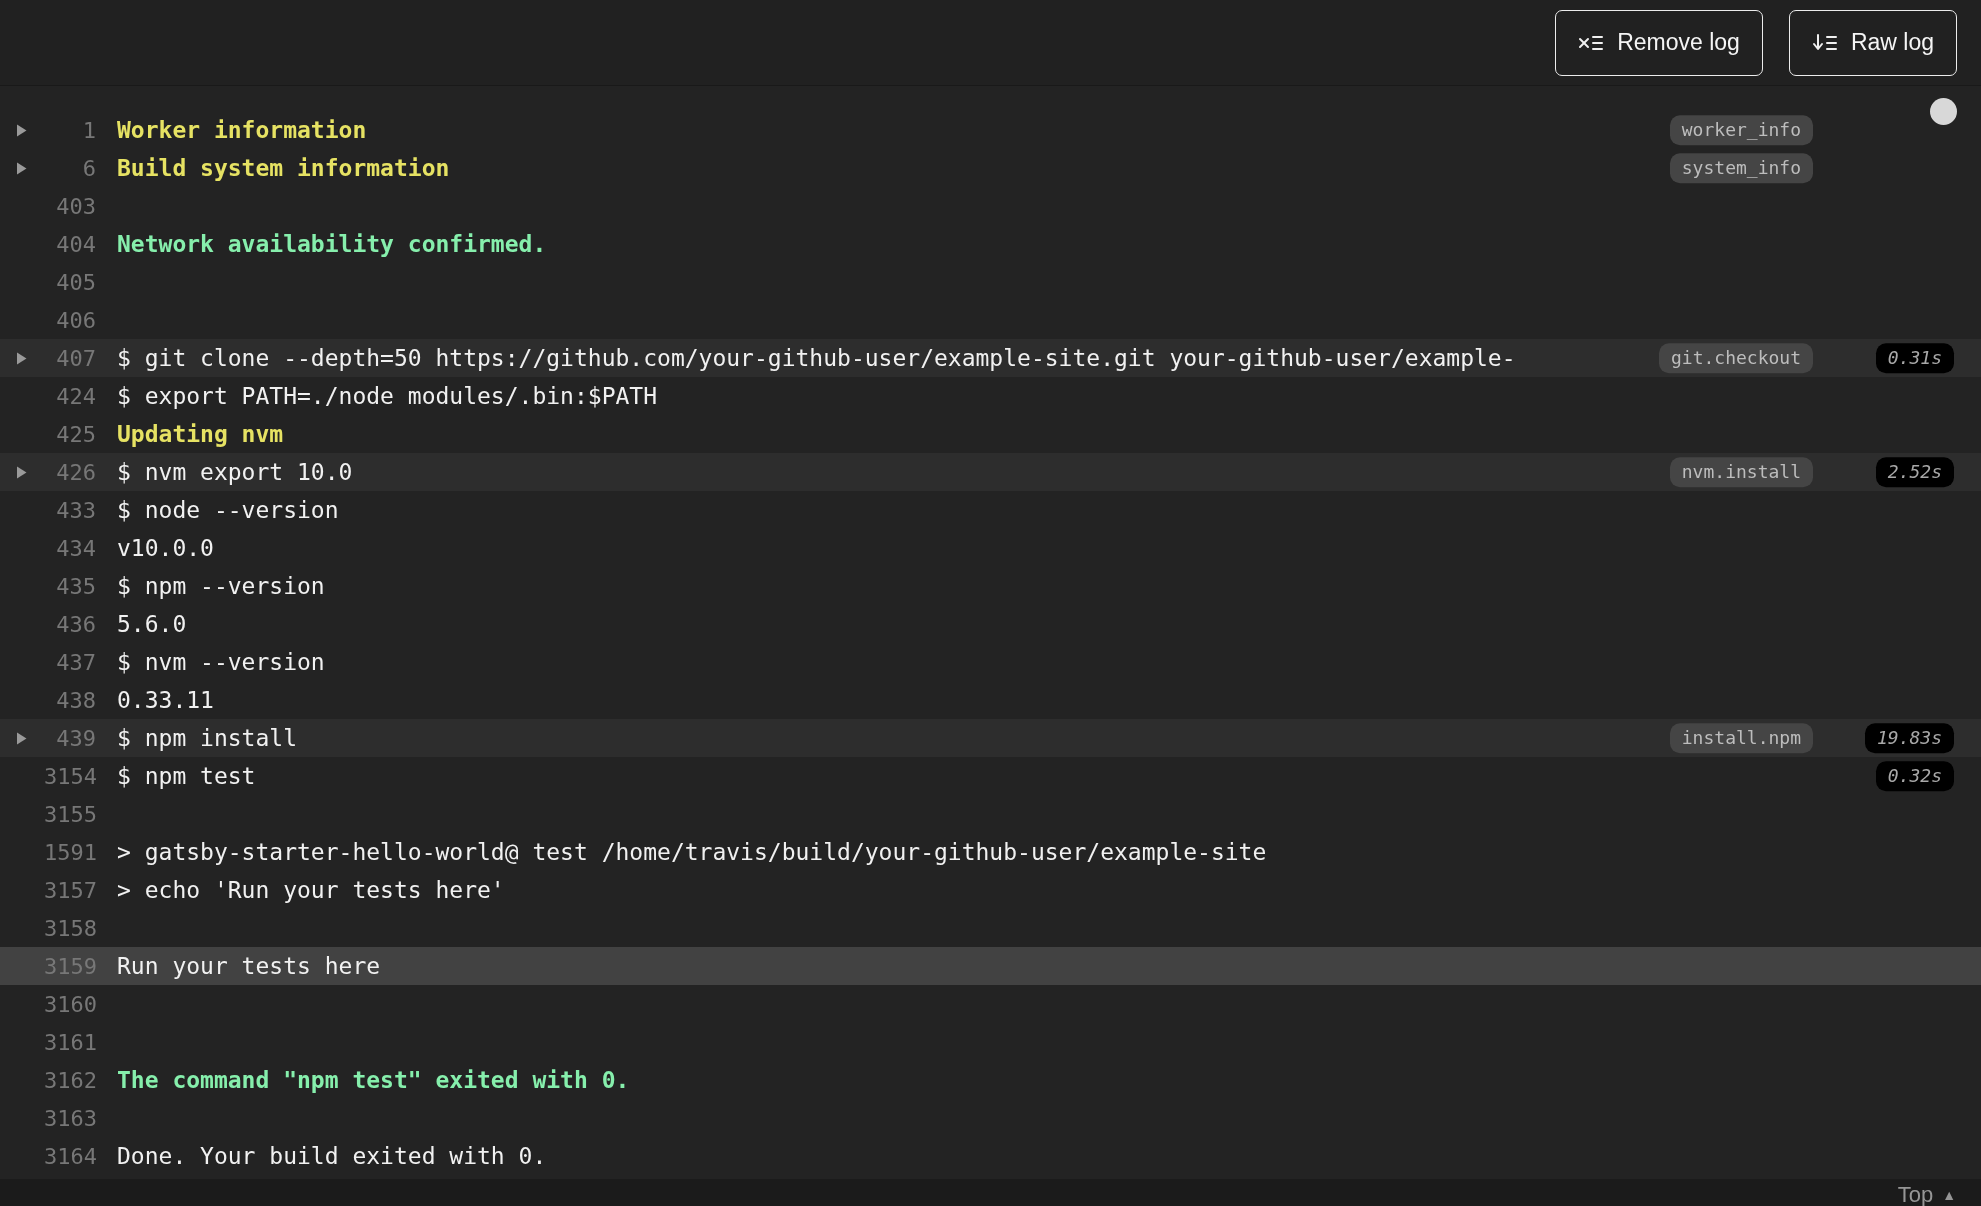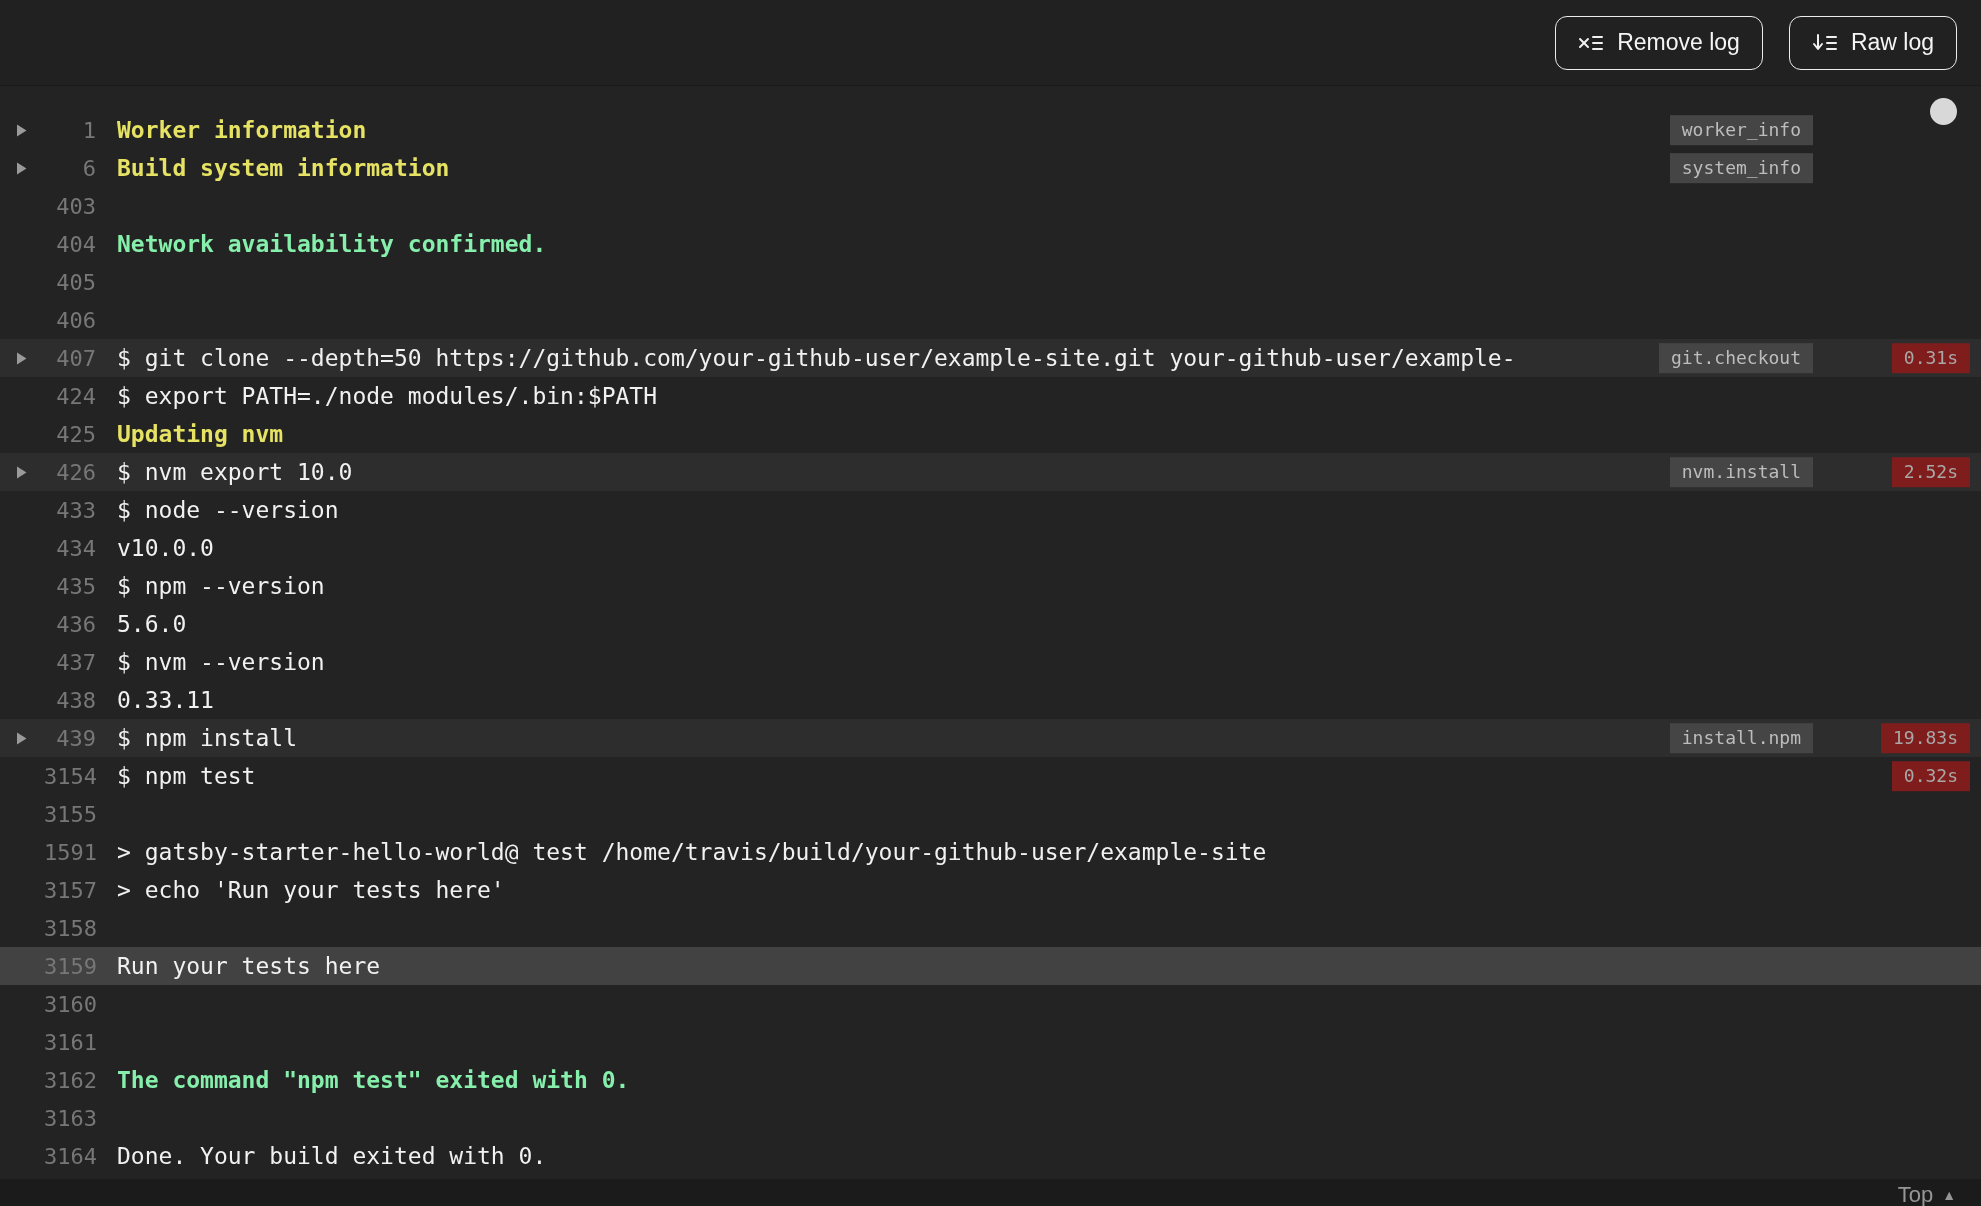--- a/index.html
+++ b/index.html
@@ -20,26 +20,26 @@
     align-items:center;
     gap:26px;
     padding-right:24px;
   }
   .btn {
     display:inline-flex;
     align-items:center;
     gap:13px;
     background:transparent;
     border:1px solid #ececec;
-    border-radius:12px;
+    border-radius:7px;
     color:#f5f5f5;
     font-family:"Liberation Sans", sans-serif;
     font-size:23px;
     padding:11px 22px;
-    height:54px;
+    height:66px;
     cursor:pointer;
   }
   .btn svg { display:block; }
 
   
   .log-pane {
     background:#232323;
     padding:25px 0 4px 0;
     position:relative;
   }
@@ -83,26 +83,26 @@
   }
   .c-yellow { color:#e6e263; font-weight:bold; }
   .c-green  { color:#86efac; font-weight:bold; }
 
   .badge, .time {
     position:absolute;
     top:50%;
     transform:translateY(-50%);
     font-family:"DejaVu Sans Mono", monospace;
     font-size:18px;
-    border-radius:0;
+    border-radius:10px;
     padding:4px 12px;
     line-height:1.2;
   }
   .badge { right:168px; background:#454545; color:#bdbdbd; }
-  .time  { right:11px;  background:#7f1d1d; color:#a8a8a8; }
+  .time  { right:27px;  background:#000000; color:#a8a8a8;font-style:italic; }
 
   .scroll-dot {
     position:absolute;
     top:12px;
     right:24px;
     width:27px;
     height:27px;
     border-radius:50%;
     background:#d8d8d8;
     cursor:grab;

